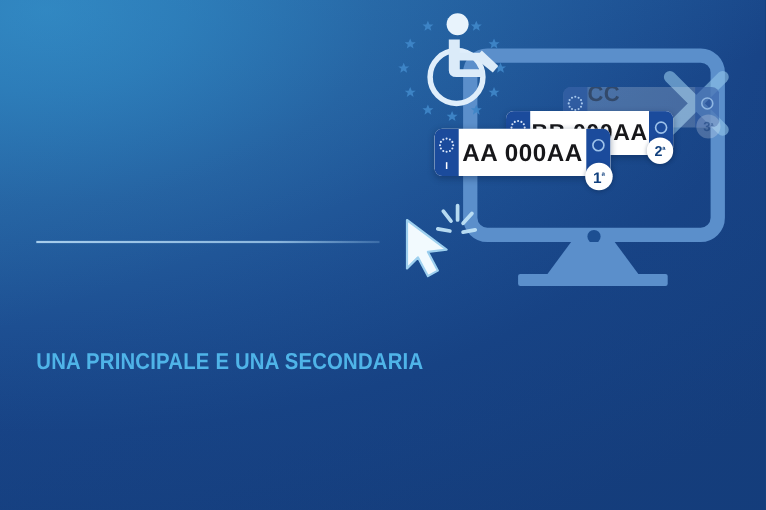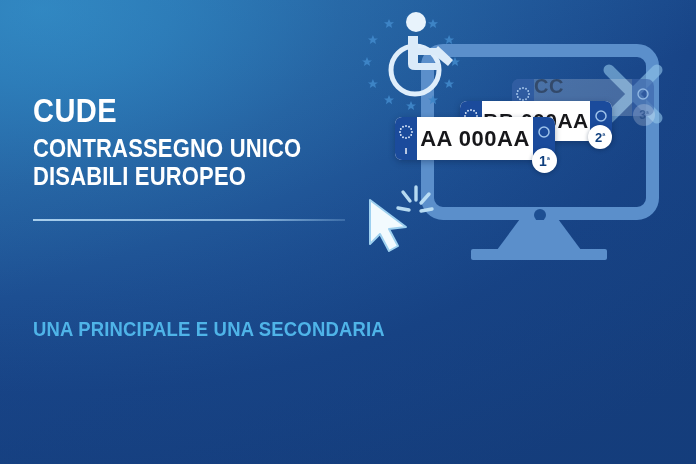--- a/index.html
+++ b/index.html
@@ -480,24 +480,19 @@
       <svg class="plate-eu-stars" viewBox="0 0 16 16" aria-hidden="true">
         <circle cx="8" cy="8" r="5" fill="none" stroke="#9dc2ea" stroke-width="1.5"></circle>
       </svg>
     </div>
   </div>
   <div class="badge" id="badge-1">
     <span>1</span>
       <span class="ord">ª</span>
   </div>
 
-  <div id="text-col">
-    <div class="t-cude">CUDE</div>
-    <div class="t-sub1">CONTRASSEGNO UNICO</div>
-    <div class="t-sub2">DISABILI EUROPEO</div>
-  </div>
 
   <div id="divider"></div>
 
 
   <div id="tagline">UNA PRINCIPALE E UNA SECONDARIA</div>
 
 </div>
 
 </body></html>

